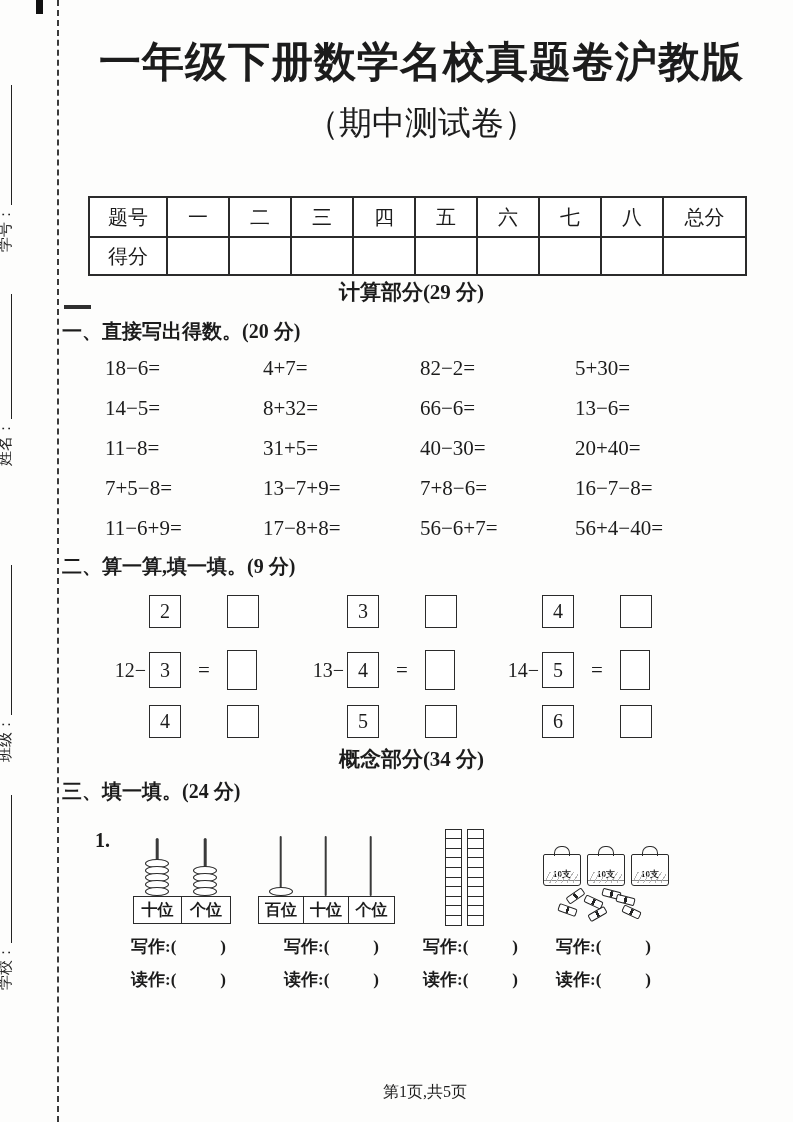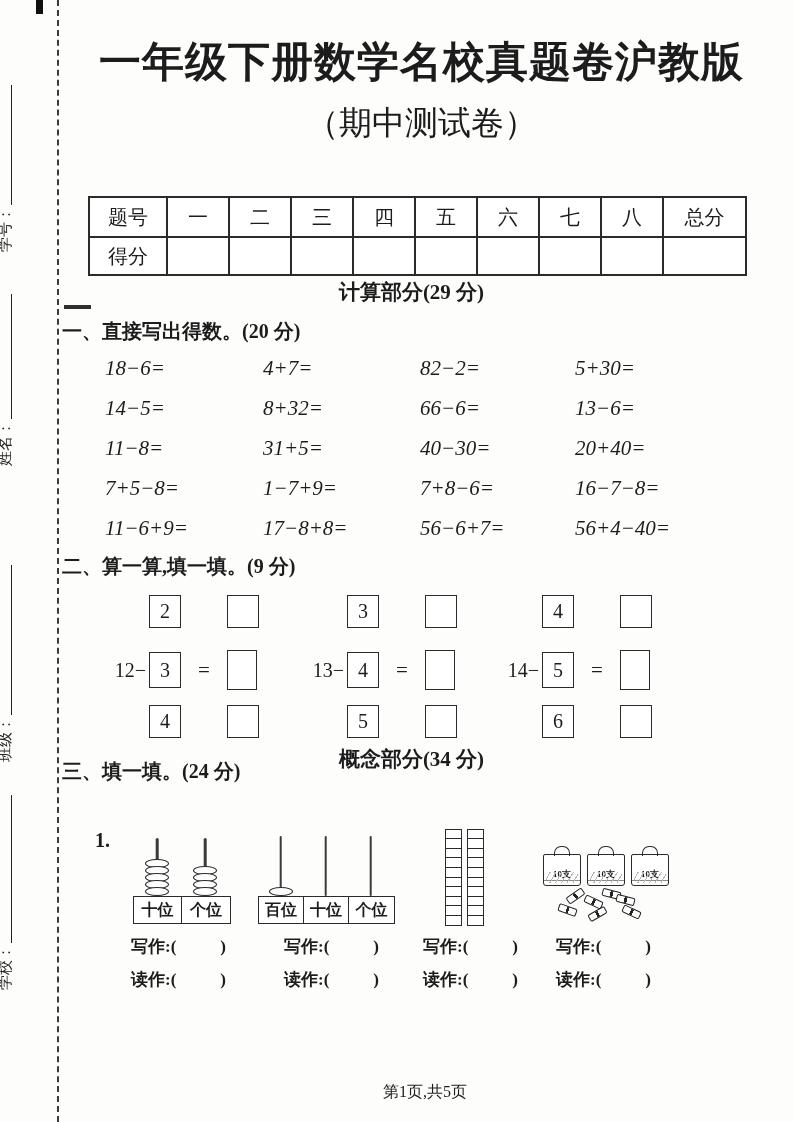--- a/index.html
+++ b/index.html
@@ -29,21 +29,21 @@
   .score-table td{border:2px solid #2b2b2b; text-align:center; font-size:20px; padding:0;}
   .score-table tr.r1{height:40px;margin-top:17px;} .score-table tr.r2{height:38px;}
   
   .sec-head{position:absolute; left:60px; right:30px; text-align:center;
     font-size:21px; font-weight:700;}
   .q-title{position:absolute; left:62px; font-size:20px; font-weight:700;}
   .artifact-dash{position:absolute; left:64px; top:305px; width:27px; height:4px; background:#2f2f2f;}
   
   #q1-grid{position:absolute; left:105px; top:356px; display:grid;
     grid-template-columns:158px 157px 155px 160px; grid-auto-rows:40px; font-size:21px;}
-  .q1-cell{white-space:nowrap;font-style:italic;}
+  .q1-cell{white-space:nowrap;}
   
   .q2-group{position:absolute; top:594px;}
   .q2-row{display:flex; align-items:center; height:34px; margin-bottom:22px;}
   .q2-row.mid{height:40px; margin-bottom:14px;}
   .q2-spacer{width:44px;}
   .q2-pre{width:44px; text-align:right; font-size:20px; padding-right:3px; box-sizing:border-box;}
   .nbox{width:30px; height:31px; border:1.8px solid #2b2b2b; background:#fff;
     display:flex; align-items:center; justify-content:center; font-size:20px; flex:none;}
   .q2-row.mid .nbox{height:34px;}
   .q2-gap{width:46px;}
@@ -164,21 +164,21 @@
       <div class="q1-cell">5+30=</div>
       <div class="q1-cell">14−5=</div>
       <div class="q1-cell">8+32=</div>
       <div class="q1-cell">66−6=</div>
       <div class="q1-cell">13−6=</div>
       <div class="q1-cell">11−8=</div>
       <div class="q1-cell">31+5=</div>
       <div class="q1-cell">40−30=</div>
       <div class="q1-cell">20+40=</div>
       <div class="q1-cell">7+5−8=</div>
-      <div class="q1-cell">1−7+9=</div>
+      <div class="q1-cell">13−7+9=</div>
       <div class="q1-cell">7+8−6=</div>
       <div class="q1-cell">16−7−8=</div>
       <div class="q1-cell">11−6+9=</div>
       <div class="q1-cell">17−8+8=</div>
       <div class="q1-cell">56−6+7=</div>
       <div class="q1-cell">56+4−40=</div>
     </div>
 
   <div class="q-title" style="top:553px;">二、算一算,填一填。(9 分)</div>
 
@@ -239,21 +239,21 @@
     </div>
     <div class="q2-row">
       <span class="q2-spacer"></span>
       <span class="nbox">6</span>
       <span class="q2-gap"></span>
       <span class="ebox"></span>
     </div>
   </div>
 
   <div class="sec-head" style="top:745px;">概念部分(34 分)</div>
-  <div class="q-title" style="top:758px;">三、填一填。(24 分)</div>
+  <div class="q-title" style="top:778px;">三、填一填。(24 分)</div>
   <div class="item-no">1.</div>
 
   <div class="abacus" id="abacus1" style="left:133px; top:838px;">
       <div class="ab-rods" style="height: 58px;">
         <div class="ab-col" style="width: 48px;">
           <div class="ab-rod"></div>
           <div class="ab-beads">
             <div class="ab-bead"></div>
             <div class="ab-bead"></div>
             <div class="ab-bead"></div>

